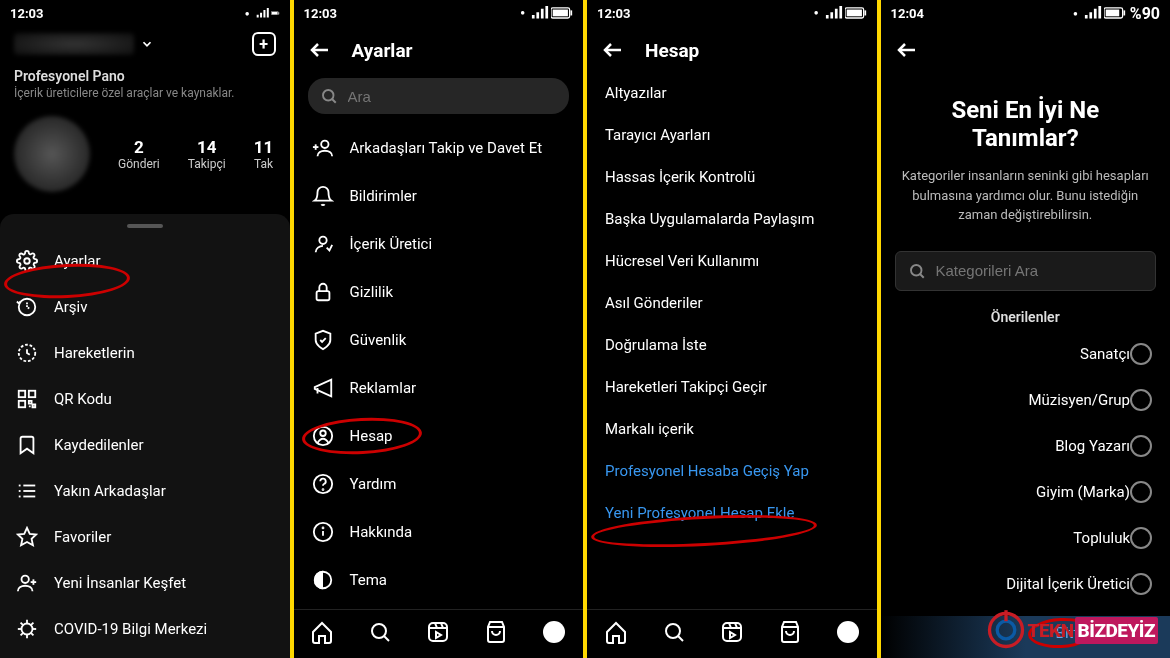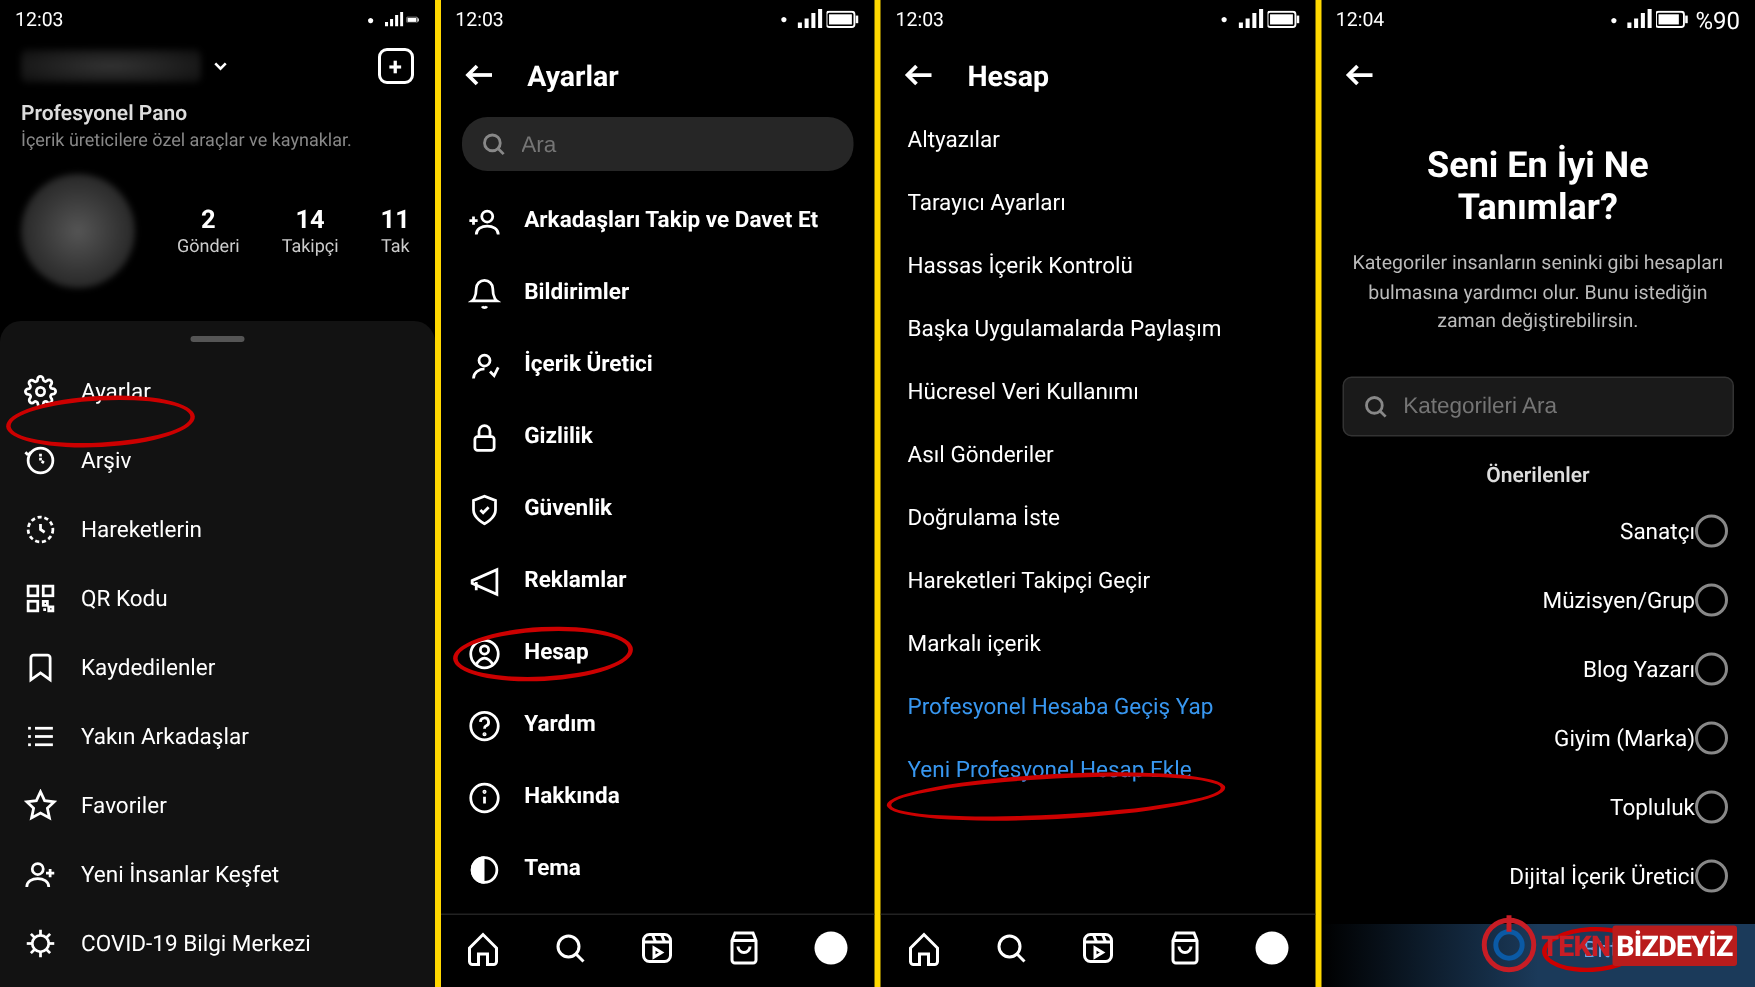--- a/index.html
+++ b/index.html
@@ -22,21 +22,21 @@
     flex-direction: column;
     position: relative;
     overflow: hidden;
   }
   .status-bar {
     display: flex;
     justify-content: space-between;
     align-items: center;
     padding: 4px 10px 2px 10px;
     font-size: 13px;
-    font-weight: 400;
+    font-weight: 700;
     height: 24px;
   }
   .status-right { display: flex; align-items: center; gap: 2px; }
   .dot { font-size: 8px; vertical-align: middle; margin-right: 4px; }
 
   
   .s1-header {
     display: flex;
     justify-content: space-between;
     align-items: center;
@@ -105,24 +105,23 @@
     border-radius: 17px;
     display: flex; align-items: center;
     padding: 9px 12px;
     gap: 10px;
   }
   .search-box input {
     background: transparent; border: none; outline: none;
     color: #888; font-size: 15px; flex: 1;
   }
   .s2-item {
-    display: flex; align-items: flex-start; gap: 16px;
+    display: flex; align-items: center; gap: 16px;
     padding: 13px 18px;
     font-size: 15px;
-    font-weight: bold;
   }
   .s2-item svg { width: 22px; height: 22px; }
   .bottom-nav {
     display: flex; justify-content: space-around; align-items: center;
     padding: 10px 0 14px;
     border-top: 1px solid #222;
     margin-top: auto;
   }
   .bottom-nav svg { width: 24px; height: 24px; }
 
@@ -170,21 +169,21 @@
   }
   .logo-overlay {
     position: absolute;
     right: 12px; bottom: 6px;
     display: flex; align-items: center;
     font-weight: 800;
     font-size: 19px;
     letter-spacing: -0.5px;
   }
   .logo-tekn { color: #c81d25; text-align: right; }
-  .logo-biz { color: #fff; background:#b91c1c; padding:2px 3px; border-radius:2px; margin-left:1px;}
+  .logo-biz { color: #fff; background:#be185d; padding:2px 3px; border-radius:2px; margin-left:1px;}
   .logo-svg { width: 44px; height: 44px; }
   .bitti { color:#6aa6e6; font-size:15px; padding-right:70px;}
 </style>
 </head>
 <body>
 
 <div class="screen">
   <div class="status-bar">
     <span>12:03</span>
     <span class="status-right">

